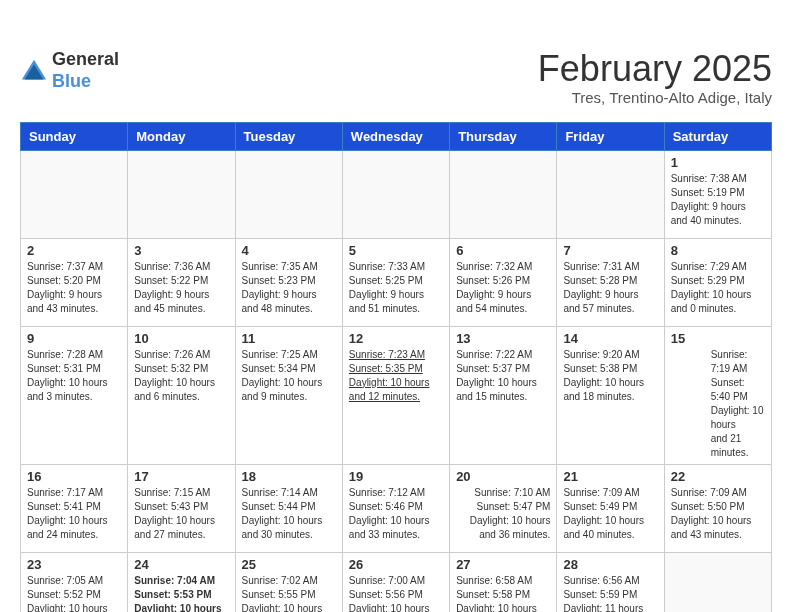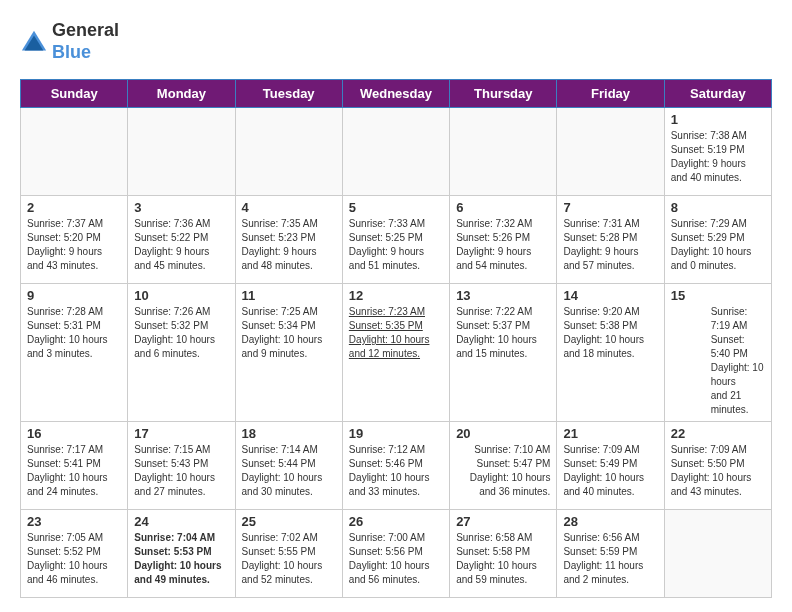--- a/index.html
+++ b/index.html
@@ -8,20 +8,21 @@
       background: #fff;
       width: 792px;
       min-height: 612px;
       padding: 20px;
     }
     .header {
       display: flex;
       justify-content: space-between;
       align-items: flex-start;
       margin-bottom: 16px;
+      margin-top: 29px;
     }
     .logo {
       display: flex;
       align-items: center;
       gap: 4px;
     }
     .logo-text {
       font-size: 18px;
       font-weight: bold;
       line-height: 1.2;
@@ -44,26 +45,26 @@
     .location-title {
       font-size: 15px;
       color: #555;
     }
     .calendar {
       width: 100%;
       border-collapse: collapse;
       border: 1px solid #ccc;
     }
     .calendar th {
-      background-color: #701a75;
+      background-color: #1d4ed8;
       color: white;
       font-size: 13px;
       font-weight: bold;
       padding: 6px 8px;
-      text-align: center;
+      text-align: left;
       border: 1px solid #3a7fc1;
     }
     .calendar td {
       border: 1px solid #ccc;
       vertical-align: top;
       padding: 4px 6px;
       width: calc(100% / 7);
       height: 88px;
       font-size: 10.5px;
       color: #333;
@@ -90,20 +91,24 @@
   <div class="logo">
     <svg class="logo-icon" viewBox="0 0 30 30" xmlns="http://www.w3.org/2000/svg">
       <polygon points="15,3 28,24 2,24" fill="#4a90d9"></polygon>
       <polygon points="15,8 25,24 5,24" fill="#1a5fa0"></polygon>
     </svg>
     <div class="logo-text">
       <span class="logo-general">General</span><br>
       <span class="logo-blue">Blue</span>
     </div>
   </div>
+  <div class="title-block">
+    <div class="month-title">February 2025</div>
+    <div class="location-title">Tres, Trentino-Alto Adige, Italy</div>
+  </div>
 </div>
 
 <table class="calendar">
   <thead>
     <tr>
     <th>Sunday</th>
         <th>Monday</th>
         <th>Tuesday</th>
         <th>Wednesday</th>
         <th>Thursday</th>

